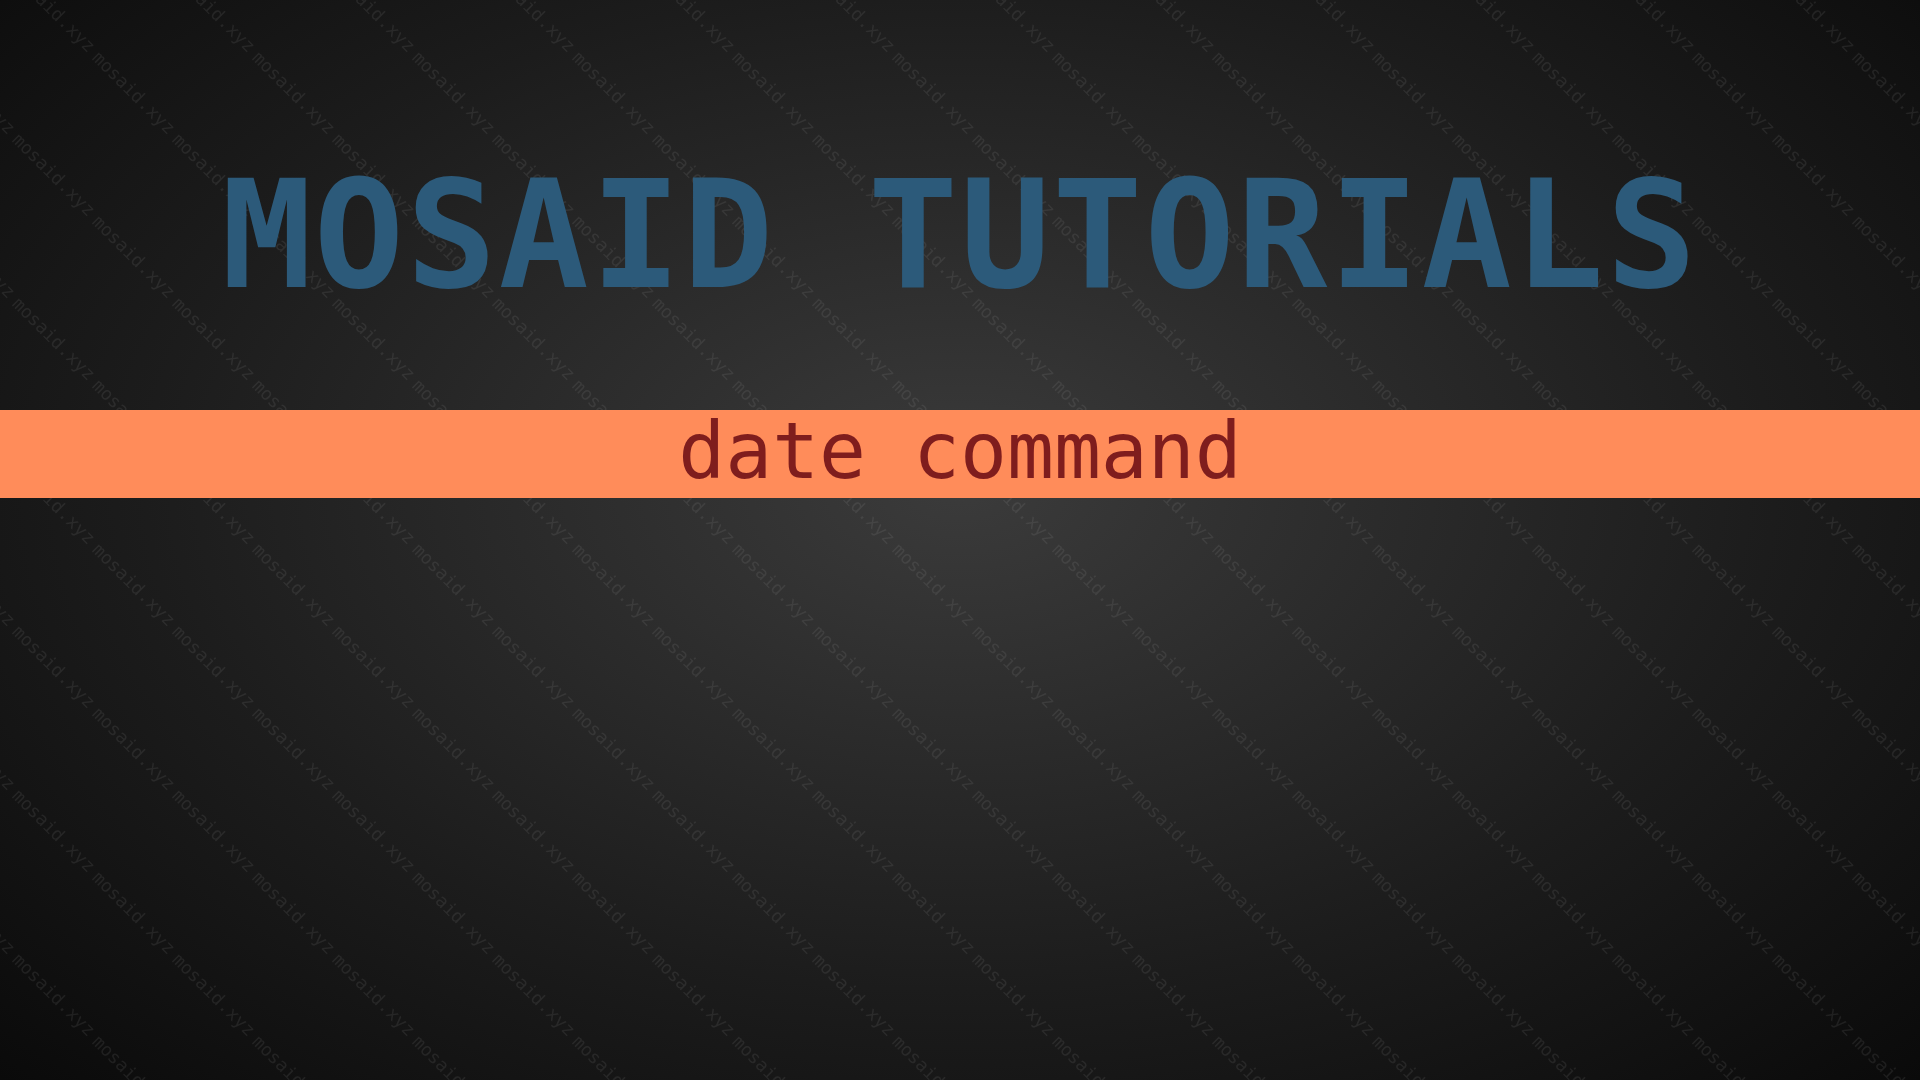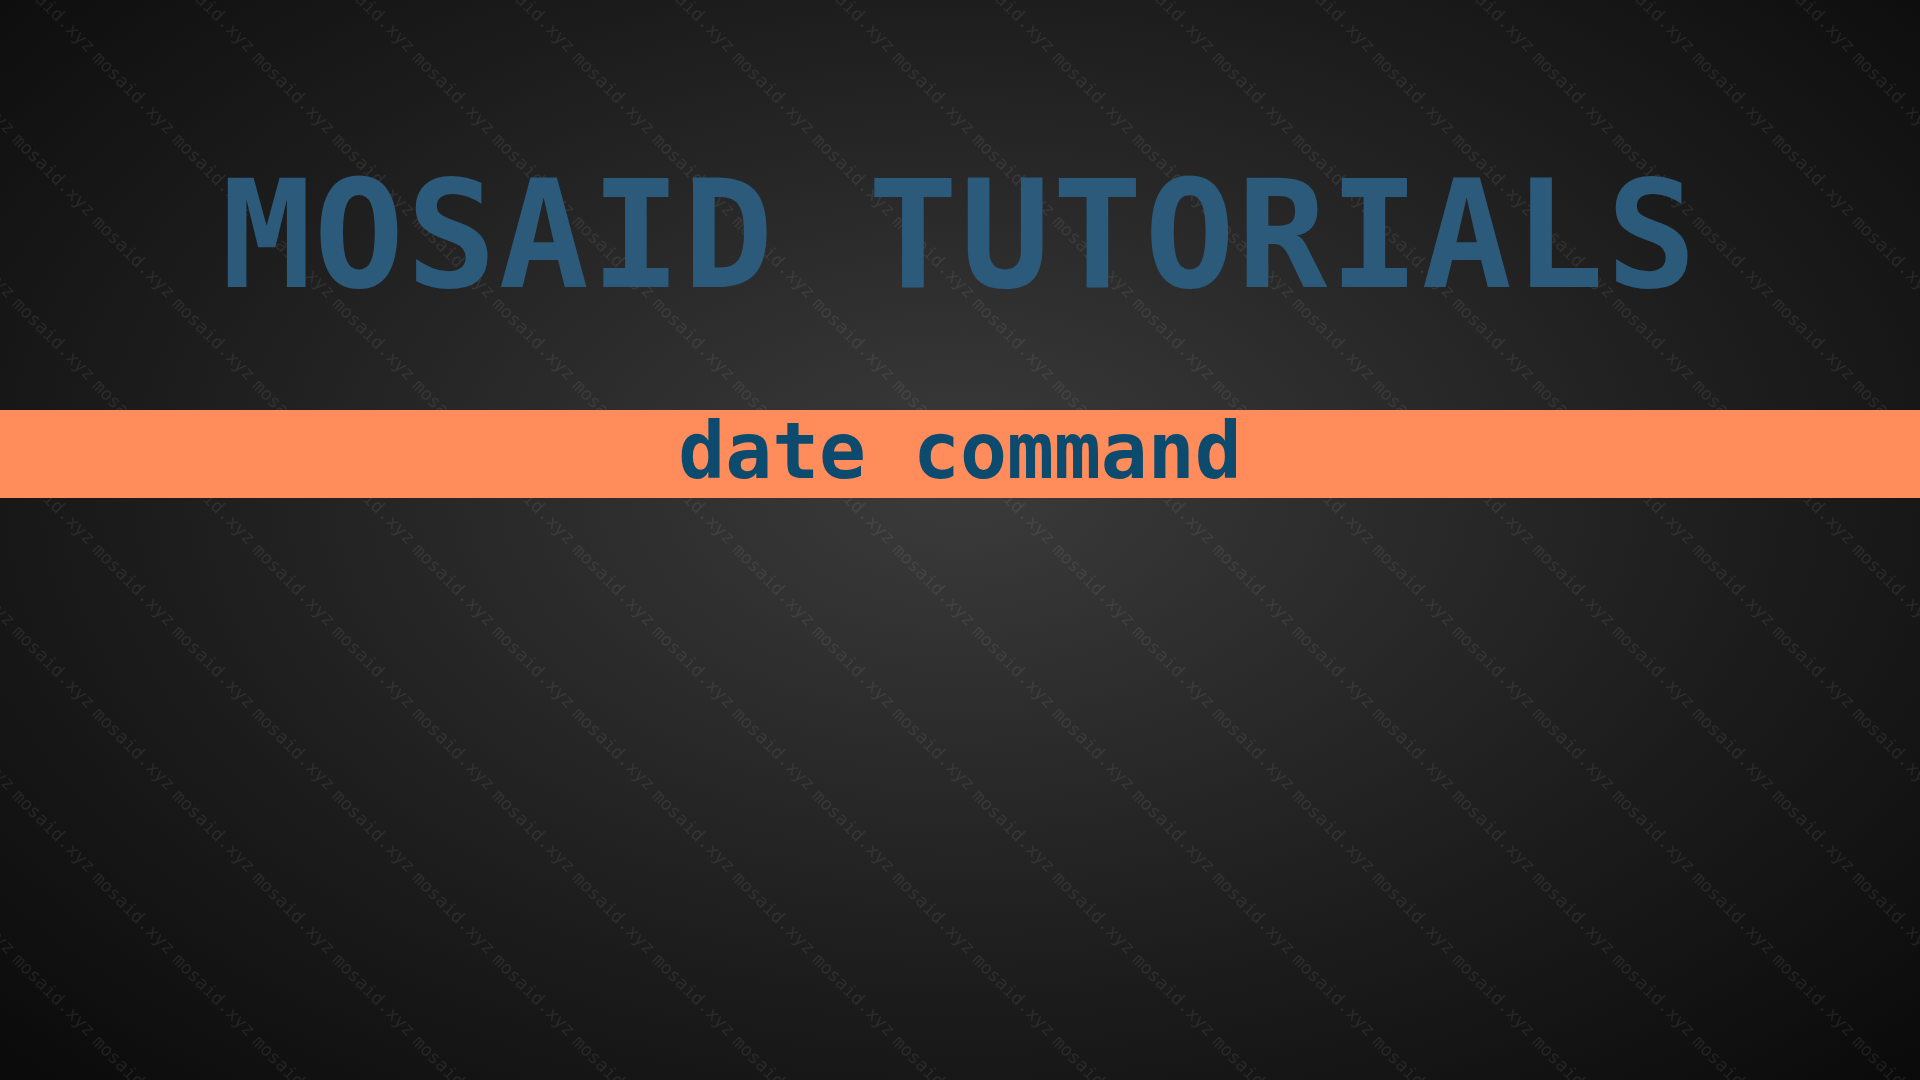--- a/index.html
+++ b/index.html
@@ -42,23 +42,23 @@
     font-size: 150px;
     letter-spacing: 2px;
     text-align: center;
     margin-top: 160px;
     line-height: 1;
     white-space: nowrap;
   }
 
   .stripe-orange {
     background: #ff8c5a;
-    color: #0c4a6e;
+    color: #7f1d1d;
     text-align: center;
-    font-weight: bold;
+    font-weight: normal;
     font-size: 78px;
     line-height: 1;
     padding: 2px 0 8px 0;
     margin-top: 100px;
   }
 
   .gap {
     background: transparent;
     height: 12px;
   }

